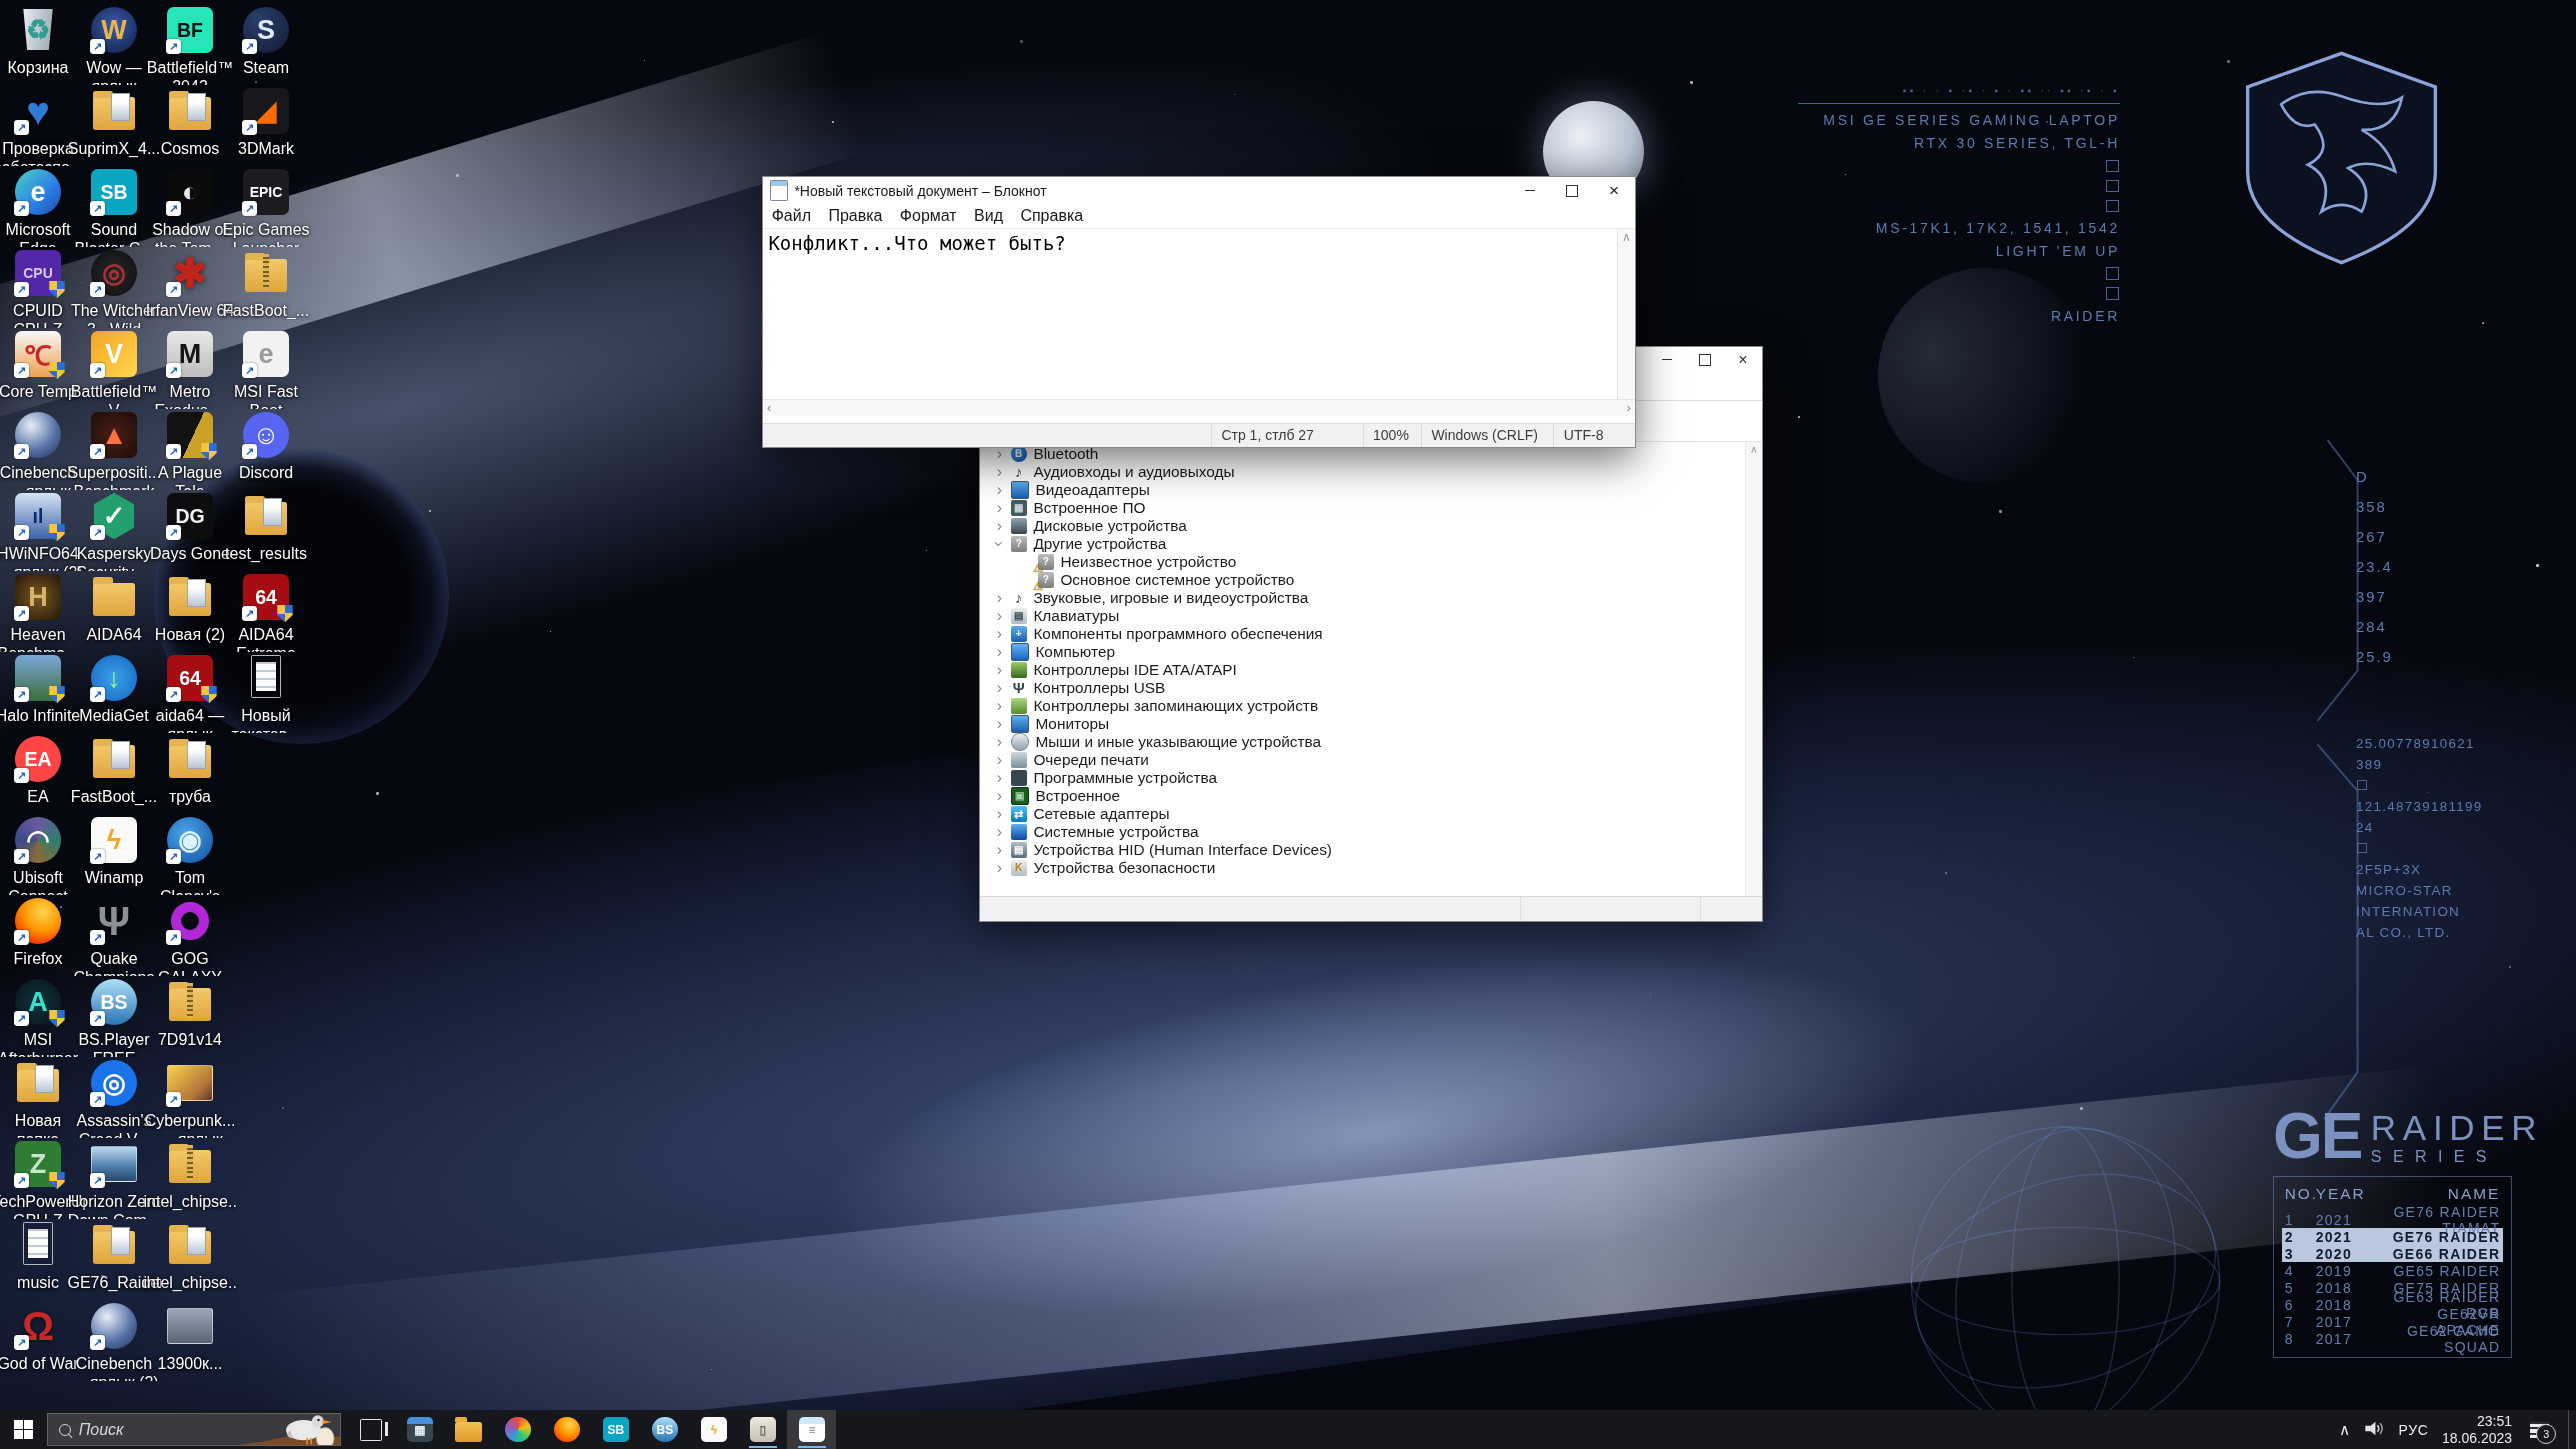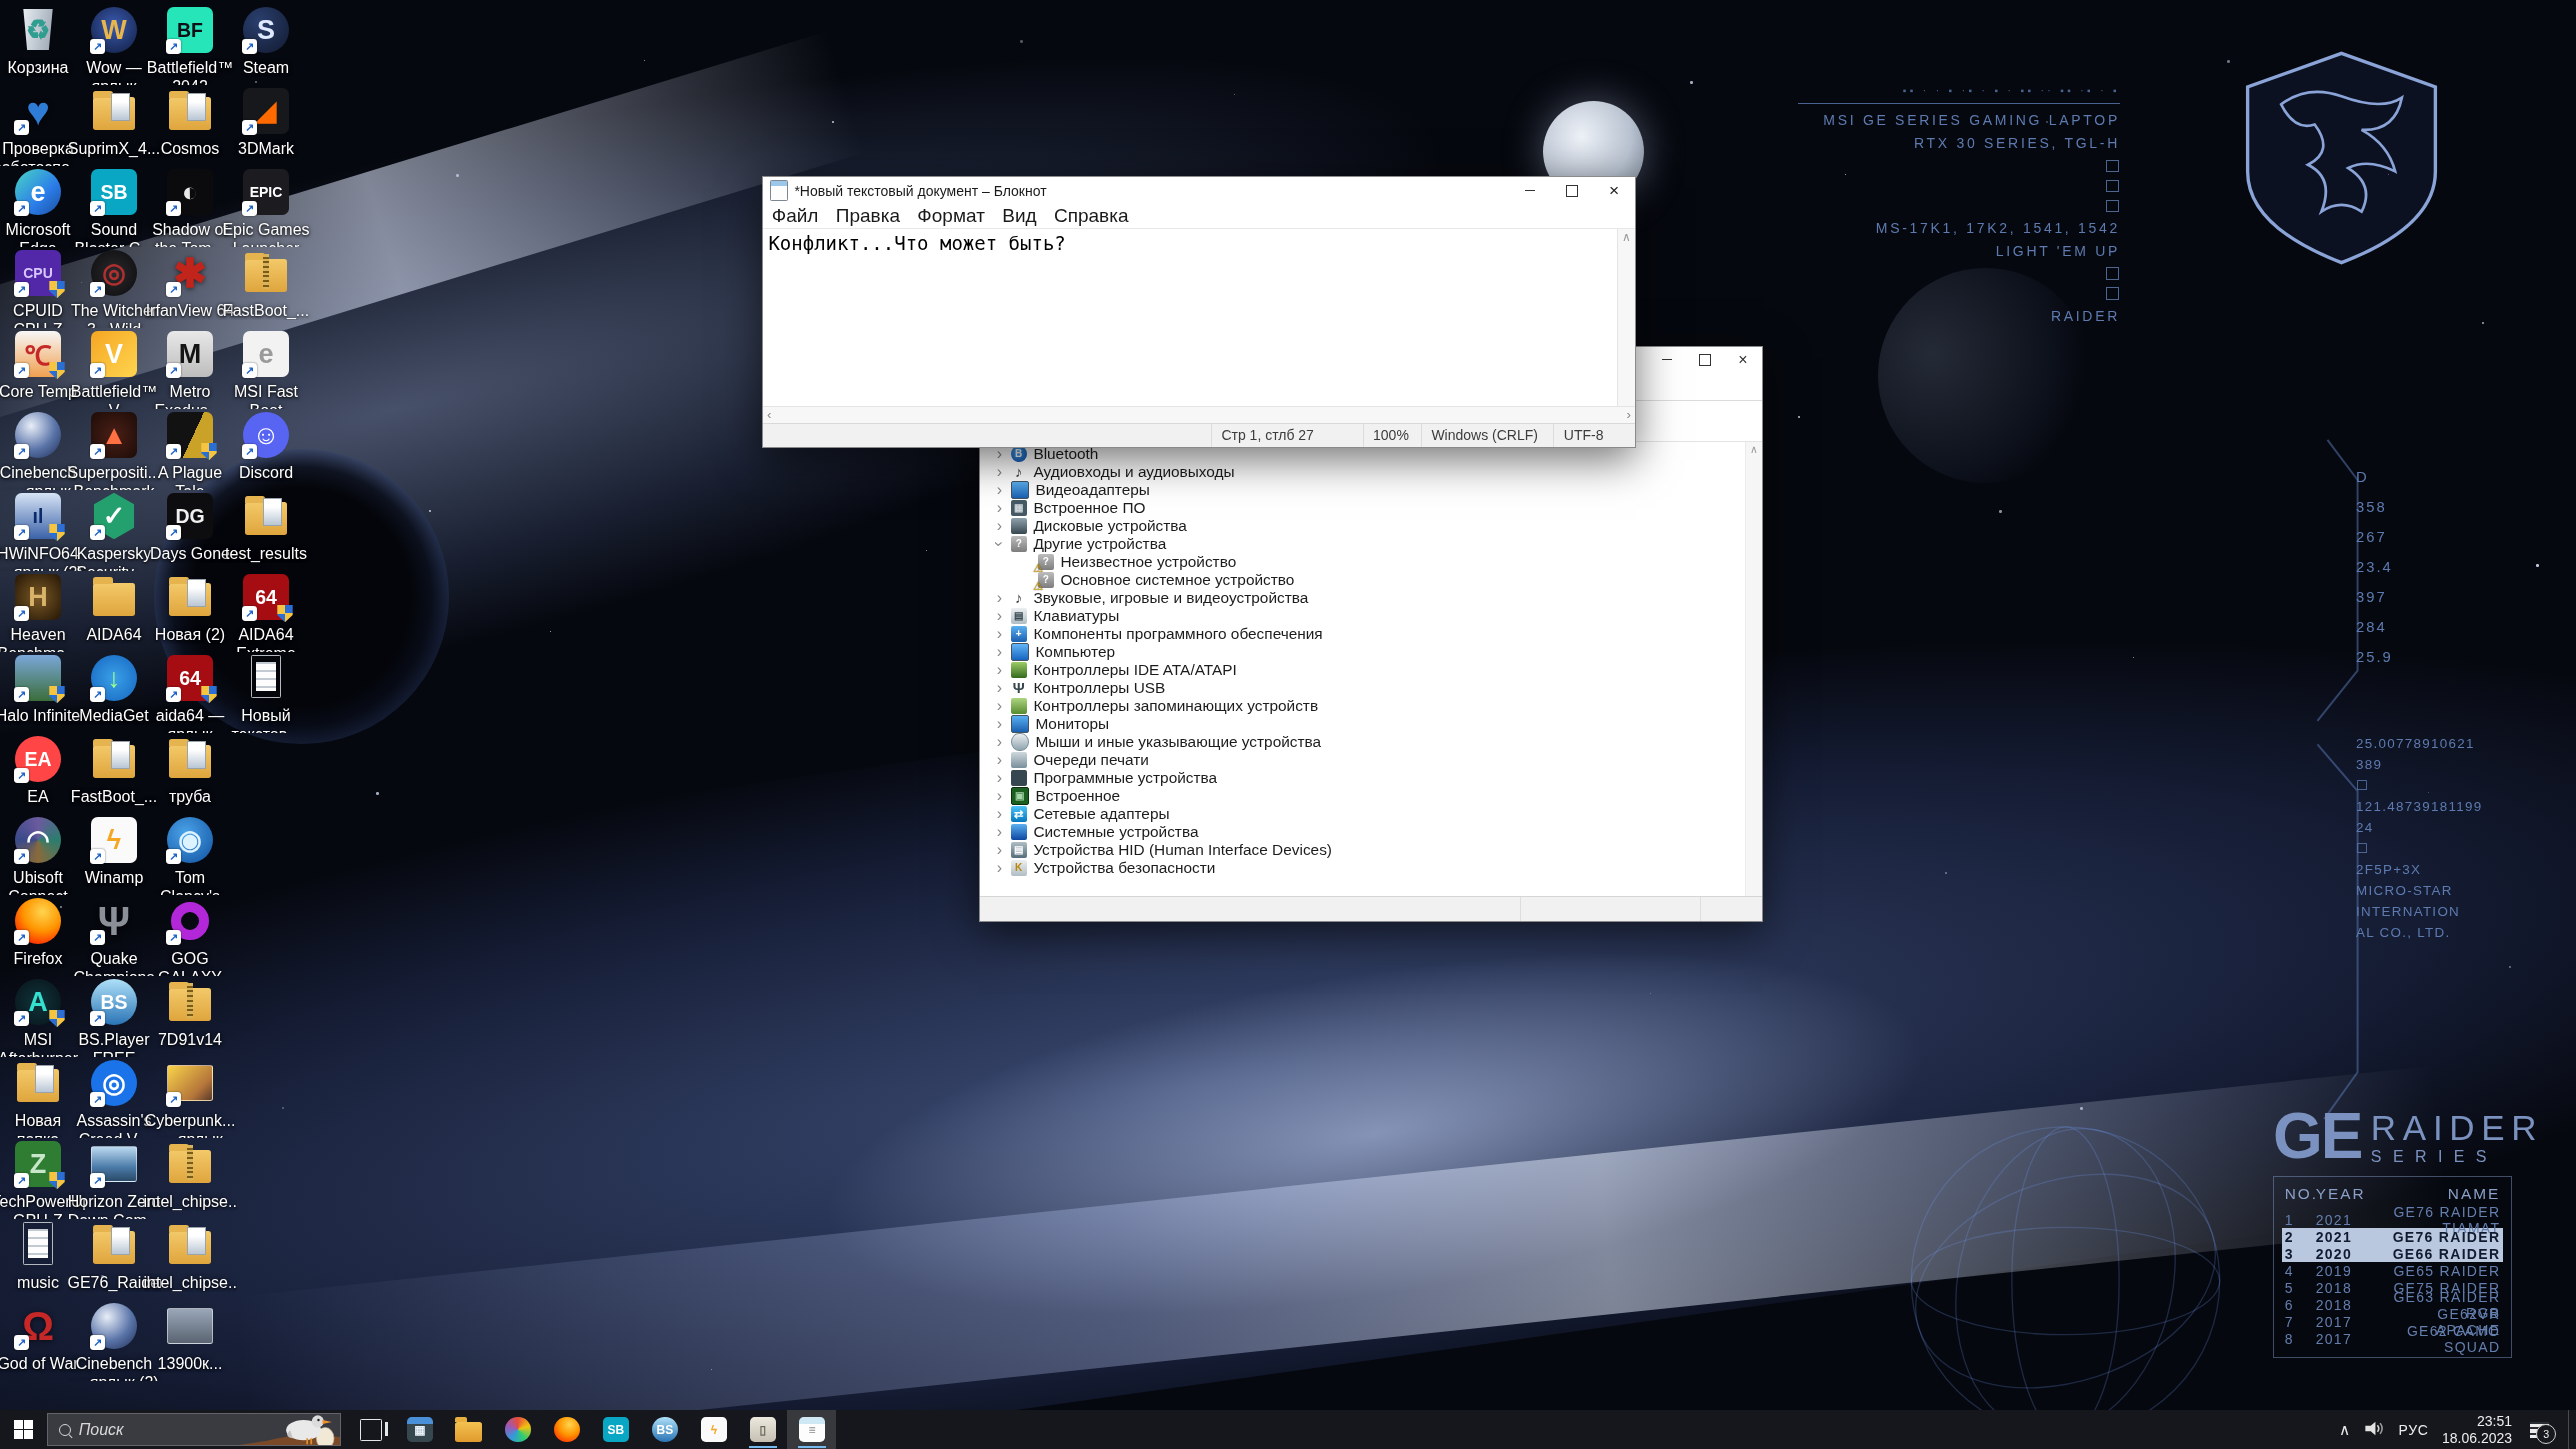--- a/index.html
+++ b/index.html
@@ -92,30 +92,30 @@
   .tbar{height:27px;display:flex;align-items:center;background:#fff;}
   .wc-group{margin-left:auto;display:flex;height:100%;}
   .wc{width:42px;height:100%;display:flex;align-items:center;justify-content:center;color:#222;font-size:17.4px;}
   .wc .minln{width:10.7px;height:1.3px;background:#333;display:block;}
   .wc .maxbx{width:10px;height:10px;border:1.3px solid #333;display:block;}
 
   #notepad{left:762px;top:176px;width:872px;height:270px;z-index:30;display:flex;flex-direction:column;}
   .np-ico{width:16px;height:19px;margin:0 6.7px 0 6.7px;border:0.7px solid #7c8794;border-radius:1.3px;
     background:linear-gradient(#9cc7e8 0 4.7px,#fdfdfd 4.7px);flex:0 0 auto;}
   .np-title{font-size:14px;color:#1a1a1a;white-space:nowrap;}
-  .np-menu{height:24px;display:flex;align-items:center;background:#fff;font-size:19px;color:#1a1a1a;}
+  .np-menu{height:24px;display:flex;align-items:center;background:#fff;font-size:16px;color:#1a1a1a;}
   .mitem{padding:0 8.7px;}
   .np-body{flex:1;display:flex;border-top:0.7px solid #e8e8e8;}
   .np-text{flex:1;background:#fff;font-family:"DejaVu Sans Mono",monospace;font-size:19px;color:#000;
     padding:3.4px 5.4px;white-space:pre;}
   .np-vscroll{width:17.4px;background:#f7f7f7;border-left:0.7px solid #e4e4e4;text-align:center;color:#9a9a9a;font-size:12px;padding-top:1.3px;}
   .np-hscroll{height:16px;background:#f7f7f7;border-top:0.7px solid #e4e4e4;display:flex;align-items:center;
     justify-content:space-between;color:#8a8a8a;font-size:13.4px;padding:0 4px;}
   .np-status{height:23.5px;background:#f1f1f1;border-top:0.7px solid #d9d9d9;display:flex;align-items:center;
-    font-size:14px;color:#3c3c3c;}
+    font-size:14px;color:#3c3c3c;margin-top:7px;}
   .seg{height:100%;display:flex;align-items:center;padding-left:9.4px;border-left:0.7px solid #dcdcdc;}
   .seg1{width:50.3%;border-left:none;}
   .seg2{width:16.2%;}.seg3{width:5.5%;}.seg4{width:14%;}
   .seg5{flex:1;position:relative;}
 
   #devmgr{left:979px;top:346px;width:782px;height:574px;z-index:20;display:flex;flex-direction:column;}
   .dm-title{height:25.5px;background:#fff;display:flex;}
   .dm-title .wc{width:38px;font-size:16px;color:#333;}
   .dm-menustrip{height:27px;background:#fff;border-bottom:0.7px solid #dcdcdc;}
   .dm-toolbar{height:40px;background:#fff;border-bottom:0.7px solid #e4e4e4;}

